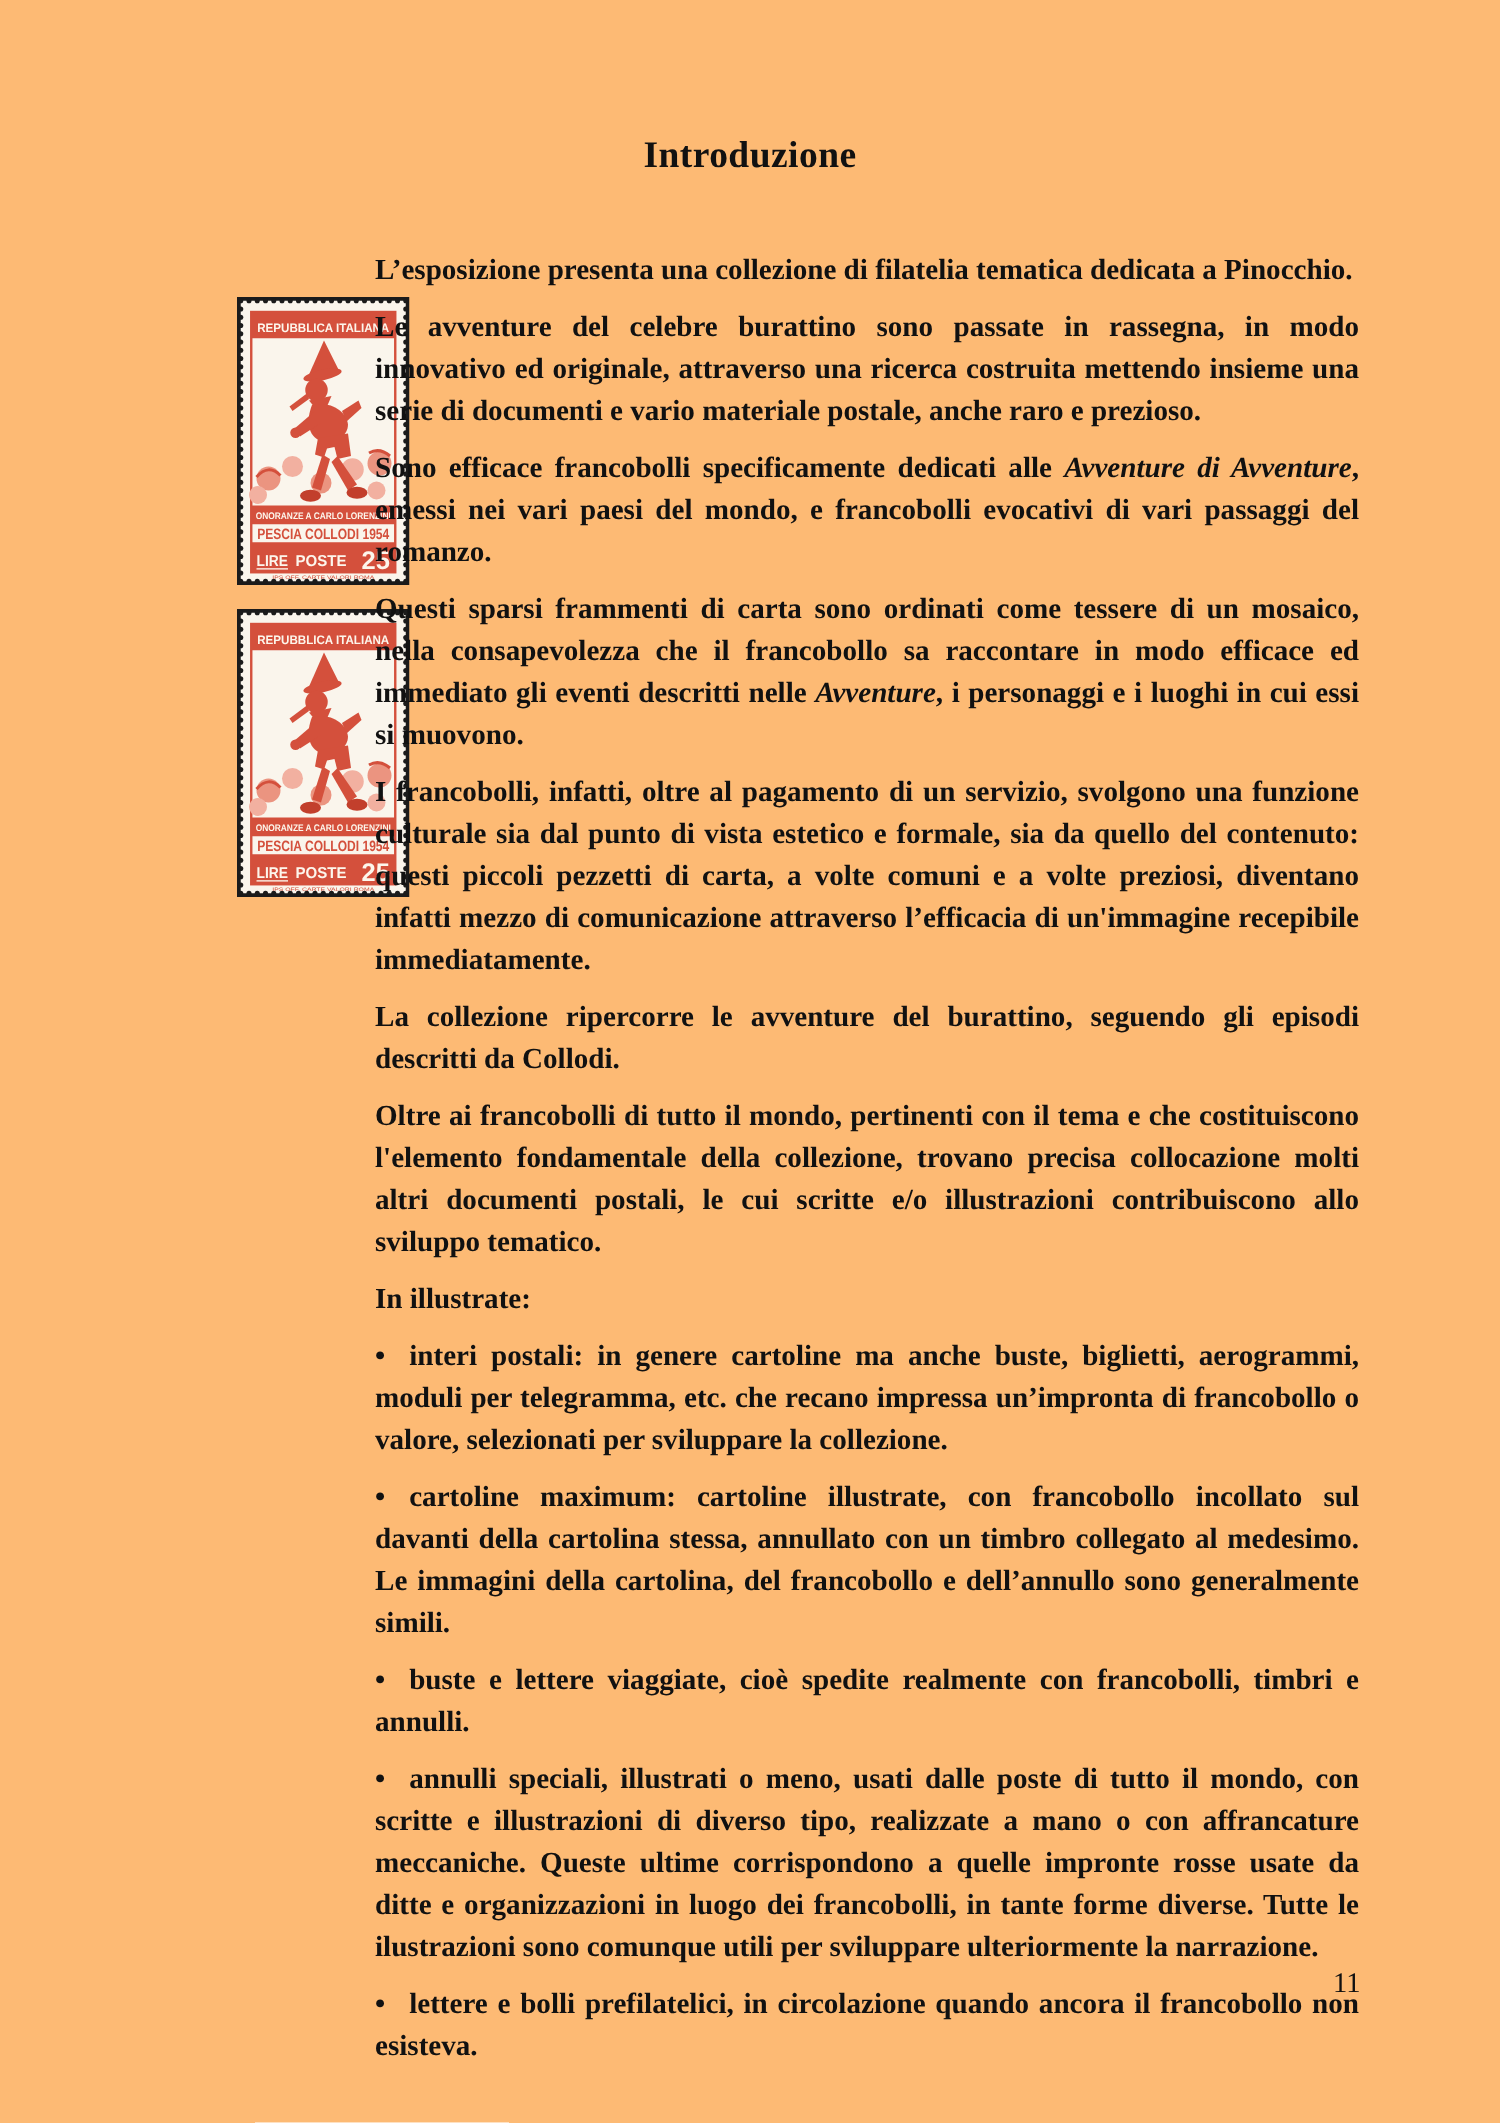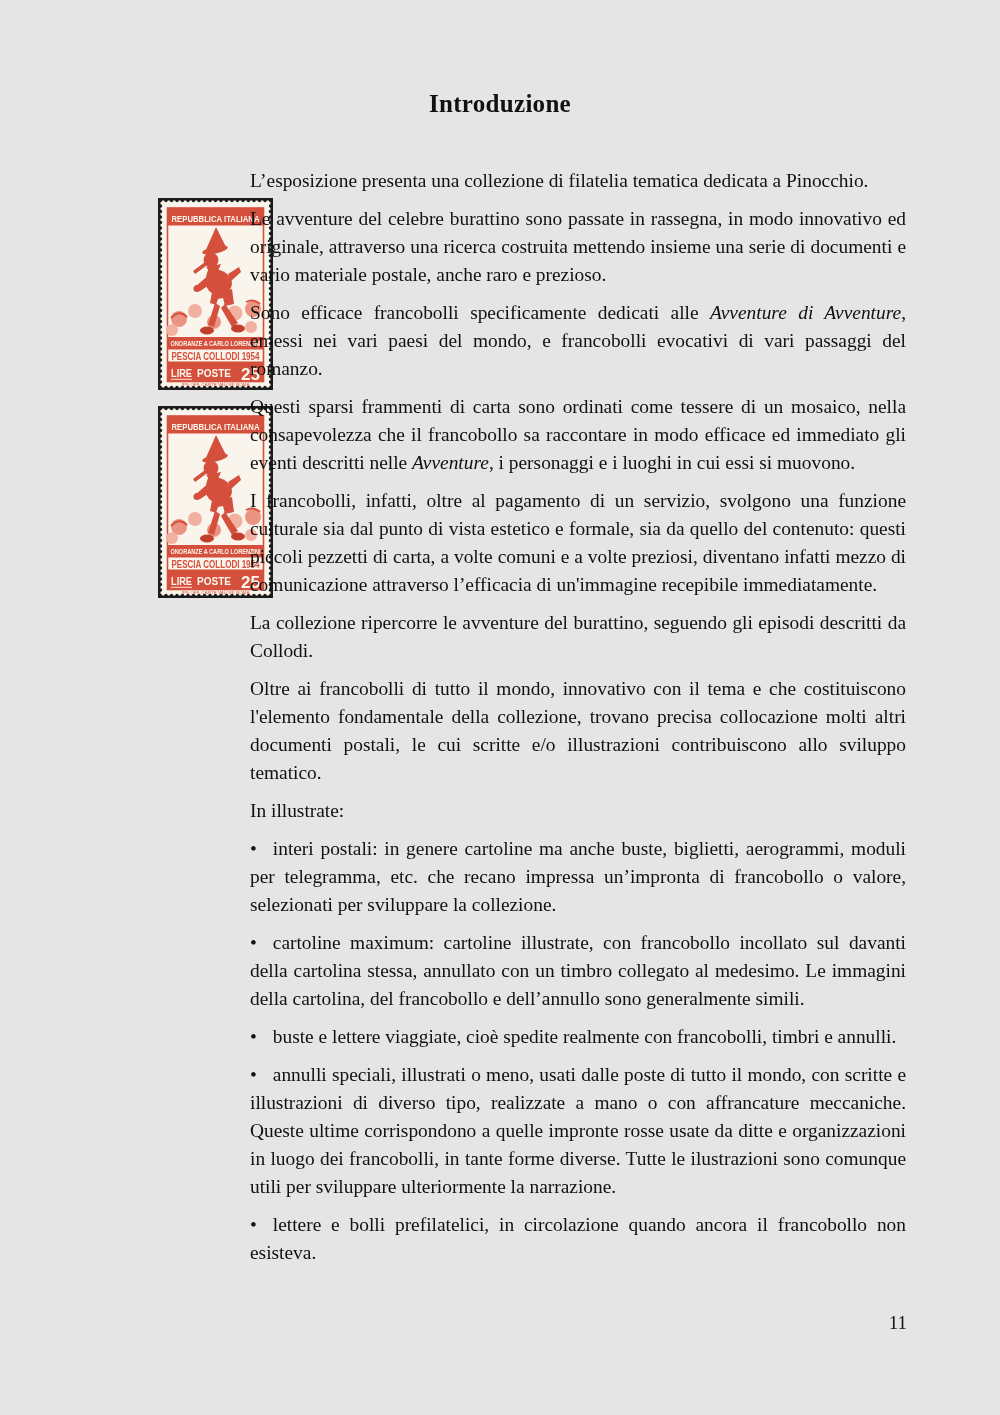--- a/index.html
+++ b/index.html
@@ -1,39 +1,40 @@
 <!DOCTYPE html>
 <html><head>
 <meta charset="utf-8">
 <style>
   html,body { margin:0; padding:0; background:#ffffff; }
   .page {
     position:relative;
     width:1000px; height:1415px;
-    background:#e5e5e5;
+    background:#fdba74;
     font-family:"Liberation Serif", serif;
     color:#111111;
     overflow:hidden;
   }
   .doc-title {
     position:absolute; top:90px; left:0; width:1000px;
     margin:0; text-align:center;
     font-size:25px; font-weight:bold; line-height:1.1;
     letter-spacing:0.3px;
   }
   .stamp {
     position:absolute; left:118px; width:115px; height:153px;
   }
   .stamp svg { display:block; width:115px; height:192px; }
   .stamp-1 { top:182px; }
   .stamp-2 { top:390px; }
   .body-text {
     position:absolute; left:250px; top:167px; width:656px;
     font-size:19.4px; line-height:28px;
     text-align:justify;
+    font-weight:bold;
   }
   .para { margin:0 0 10px 0; padding:0; }
   .bullet-glyph { display:inline-block; margin-right:16px; }
   .it { font-style:italic; }
   .page-number {
     position:absolute; top:1312px; right:93px;
     font-size:19px; line-height:22px;
   }
 </style>
 </head>
@@ -353,21 +354,21 @@
       </svg>
     </figure>
 
   <div class="body-text">
       <p class="para"><span>L’esposizione presenta una collezione di filatelia tematica dedicata a Pinocchio.</span></p>
       <p class="para"><span>Le avventure del celebre burattino sono passate in rassegna, in modo innovativo ed originale, attraverso una ricerca costruita mettendo insieme una serie di documenti e vario materiale postale, anche raro e prezioso.</span></p>
       <p class="para"><span>Sono efficace francobolli specificamente dedicati alle </span><span class="it">Avventure di Avventure</span><span>, emessi nei vari paesi del mondo, e francobolli evocativi di vari passaggi del romanzo.</span></p>
       <p class="para"><span>Questi sparsi frammenti di carta sono ordinati come tessere di un mosaico, nella consapevolezza che il francobollo sa raccontare in modo efficace ed immediato gli eventi descritti nelle </span><span class="it">Avventure</span><span>, i personaggi e i luoghi in cui essi si muovono.</span></p>
       <p class="para"><span>I francobolli, infatti, oltre al pagamento di un servizio, svolgono una funzione culturale sia dal punto di vista estetico e formale, sia da quello del contenuto: questi piccoli pezzetti di carta, a volte comuni e a volte preziosi, diventano infatti mezzo di comunicazione attraverso l’efficacia di un'immagine recepibile immediatamente.</span></p>
       <p class="para"><span>La collezione ripercorre le avventure del burattino, seguendo gli episodi descritti da Collodi.</span></p>
-      <p class="para"><span>Oltre ai francobolli di tutto il mondo, innovativo con il tema e che costituiscono l'elemento fondamentale della collezione, trovano precisa collocazione molti altri documenti postali, le cui scritte e/o illustrazioni contribuiscono allo sviluppo tematico.</span></p>
+      <p class="para"><span>Oltre ai francobolli di tutto il mondo, pertinenti con il tema e che costituiscono l'elemento fondamentale della collezione, trovano precisa collocazione molti altri documenti postali, le cui scritte e/o illustrazioni contribuiscono allo sviluppo tematico.</span></p>
       <p class="para"><span>In illustrate:</span></p>
       <p class="para"><span class="bullet-glyph">•</span><span>interi postali: in genere cartoline ma anche buste, biglietti, aerogrammi, moduli per telegramma, etc. che recano impressa un’impronta di francobollo o valore, selezionati per sviluppare la collezione.</span></p>
       <p class="para"><span class="bullet-glyph">•</span><span>cartoline maximum: cartoline illustrate, con francobollo incollato sul davanti della cartolina stessa, annullato con un timbro collegato al medesimo. Le immagini della cartolina, del francobollo e dell’annullo sono generalmente simili.</span></p>
       <p class="para"><span class="bullet-glyph">•</span><span>buste e lettere viaggiate, cioè spedite realmente con francobolli, timbri e annulli.</span></p>
       <p class="para"><span class="bullet-glyph">•</span><span>annulli speciali, illustrati o meno, usati dalle poste di tutto il mondo, con scritte e illustrazioni di diverso tipo, realizzate a mano o con affrancature meccaniche. Queste ultime corrispondono a quelle impronte rosse usate da ditte e organizzazioni in luogo dei francobolli, in tante forme diverse. Tutte le ilustrazioni sono comunque utili per sviluppare ulteriormente la narrazione.</span></p>
       <p class="para"><span class="bullet-glyph">•</span><span>lettere e bolli prefilatelici, in circolazione quando ancora il francobollo non esisteva.</span></p>
     </div>
 
   <div class="page-number">11</div>
 </div>

